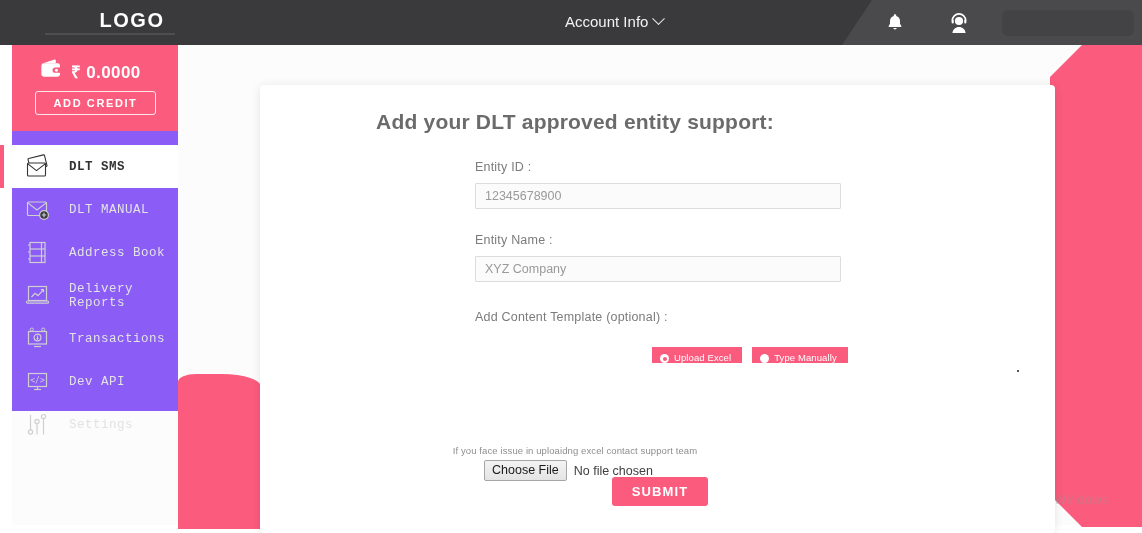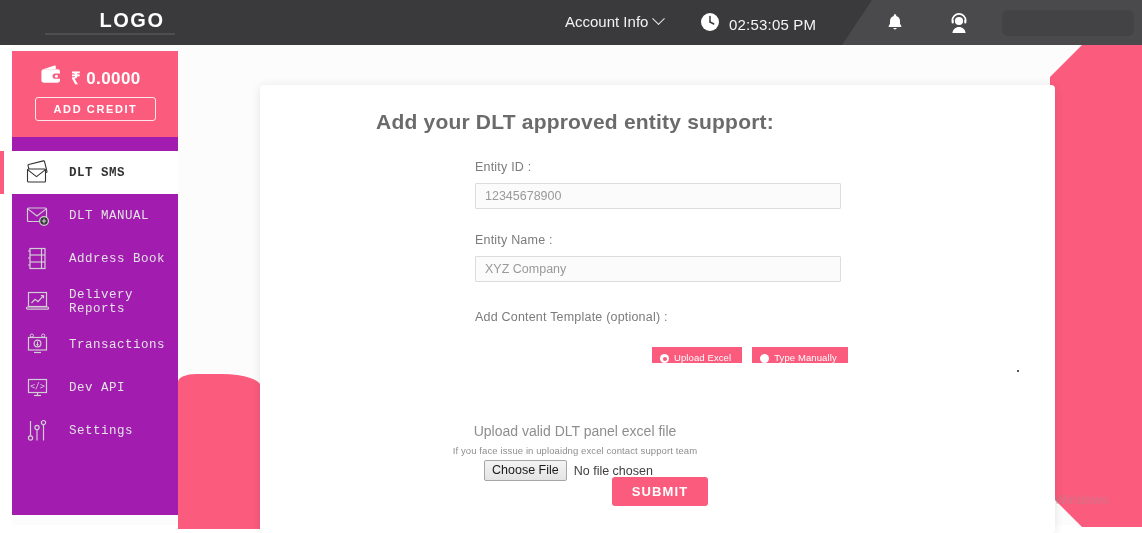--- a/index.html
+++ b/index.html
@@ -139,24 +139,24 @@
     height: 26px;
     background: #434346;
     border-radius: 6px;
     cursor: pointer;
   }
 
   
   .sidebar {
     position: absolute;
     left: 12px;
-    top: 51px;
+    top: 45px;
     width: 166px;
-    height: 464px;
-    background: #a21caf;
+    height: 366px;
+    background: #8b5cf6;
     z-index: 20;
   }
   .wallet-block {
     position: absolute;
     left: 0; top: 0;
     width: 166px;
     height: 86px;
     background: #fb5b7d;
   }
   .wallet-row {
@@ -389,30 +389,20 @@
     <div class="topbar-right-shade"></div>
 
     <div class="logo">LOGO</div>
     <div class="logo-sub"></div>
 
     <div class="acct">
       <span>Account Info</span>
       <span class="chev"></span>
     </div>
 
-    <div class="clock-wrap">
-      <span>
-        <svg width="20" height="20" viewBox="0 0 20 20">
-          <circle cx="10" cy="10" r="9" fill="#ffffff"></circle>
-          <line x1="10" y1="10" x2="10" y2="4.6" stroke="#3a3a3c" stroke-width="1.5" stroke-linecap="round"></line>
-          <line x1="10" y1="10" x2="13.8" y2="12" stroke="#3a3a3c" stroke-width="1.5" stroke-linecap="round"></line>
-        </svg>
-      </span>
-      <span class="clock-time">02:53:05 PM</span>
-    </div>
 
     <div class="bell">
       <svg width="22" height="22" viewBox="0 0 22 22">
         <path d="M11 2.2c-.7 0-1.25.55-1.25 1.22v.5C7.5 4.42 6 6.4 6 8.75v3.1l-1.35 2.2c-.26.43.05.95.55.95h11.6c.5 0 .81-.52.55-.95L16 11.85v-3.1c0-2.35-1.5-4.33-3.75-4.83v-.5c0-.67-.55-1.22-1.25-1.22z" fill="#ffffff"></path>
         <path d="M9.2 16.1a1.85 1.85 0 0 0 3.6 0z" fill="#ffffff"></path>
       </svg>
     </div>
 
     <div class="avatar-ic">
       <svg width="24" height="24" viewBox="0 0 24 24">
@@ -561,19 +551,18 @@
         <span class="pill-text">Type Manually</span>
       </div>
     </div>
     <div class="pill-dot"></div>
 
     <div class="file-row">
       <button class="choose-btn">Choose File</button>
       <span class="file-status">No file chosen</span>
     </div>
 
-    <div class="hint-main">Upload valid DLT panel excel file</div>
     <div class="hint-sub">If you face issue in uploaidng excel contact support team</div>
 
     <button class="submit-btn">SUBMIT</button>
   </div>
 
 </div>
 
 </body></html>

